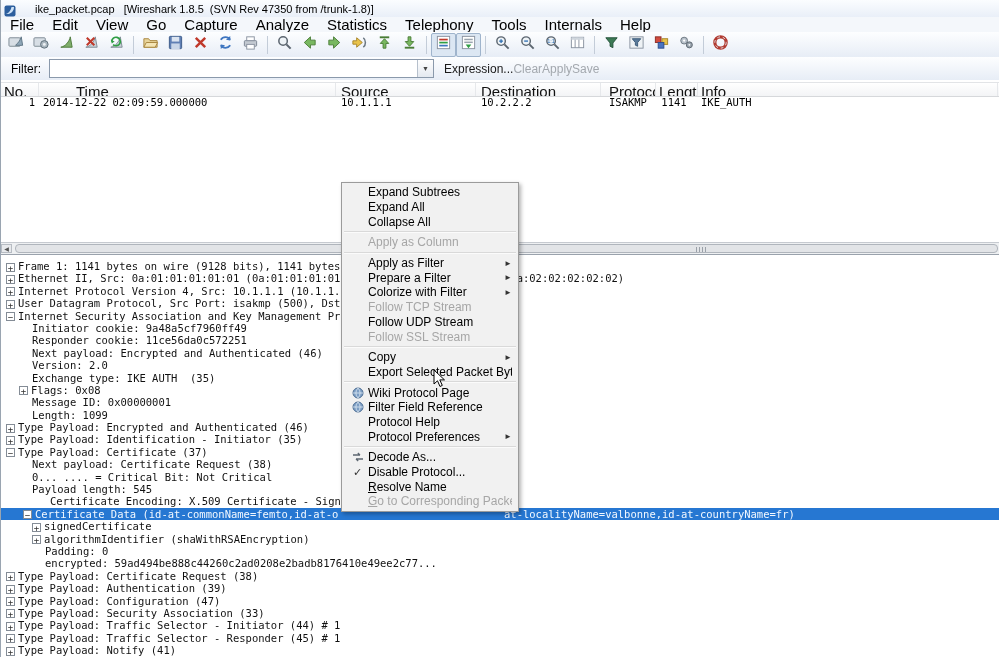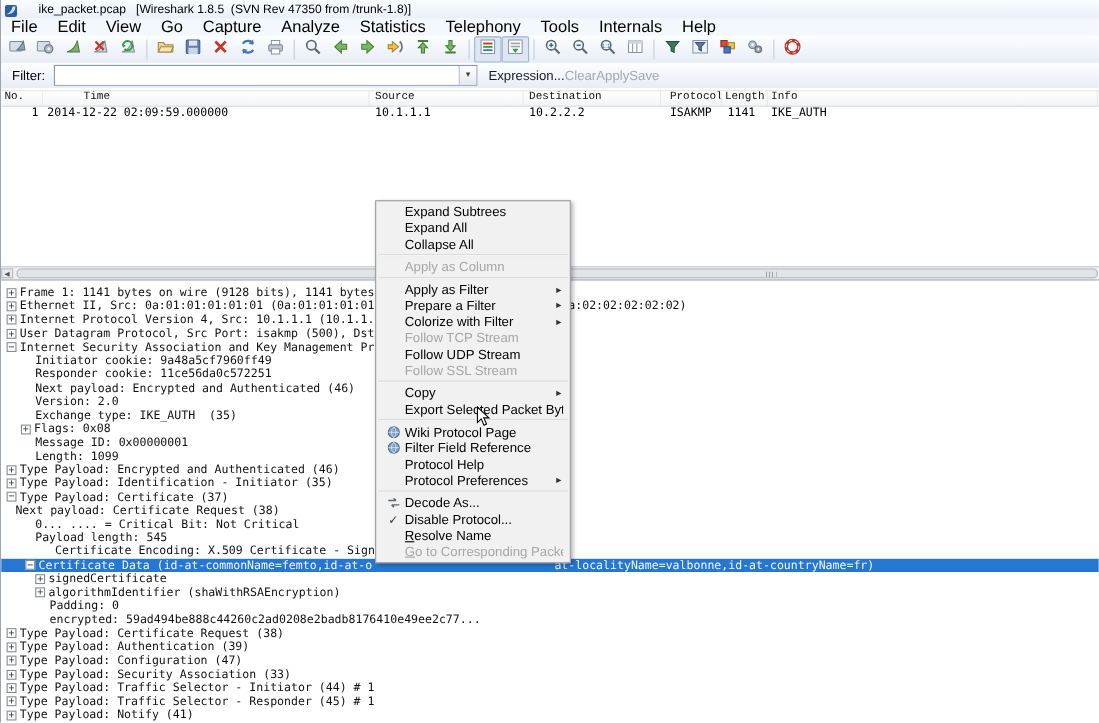--- a/index.html
+++ b/index.html
@@ -32,21 +32,21 @@
   .finput{flex:1;border:none;outline:none;font-size:11px;padding:0 3px;font-family:"Liberation Sans",sans-serif;}
   .fdrop{width:15px;border-left:1px solid #b6c0cc;background:linear-gradient(#fefefe,#e4e9f0);
     display:flex;align-items:center;justify-content:center;font-size:7px;color:#444;}
   .fbtns{display:flex;align-items:center;margin-left:10px;font-size:12px;}
   .fbtn{color:#1a1a1a;}
   .fbtn.off{color:#a3a8ae;}
   
   .plist{position:absolute;left:0;top:80px;right:0;height:174px;background:#fff;}
   .phead{position:absolute;left:0;top:2px;right:0;height:13px;
     background:linear-gradient(#ffffff,#f3f4f6);border-top:1px solid #e2e4e7;border-bottom:1px solid #d6d8db;
-    display:flex;font-size:10px;color:#111;font-family:Liberation Mono, monospace;}
+    display:flex;font-size:15px;color:#111;}
   .pcol{box-sizing:border-box;border-right:1px solid #e6e8eb;overflow:hidden;white-space:nowrap;}
   .prow{position:absolute;left:0;top:16px;right:0;height:13px;display:flex;
     font-family:"DejaVu Sans Mono",monospace;font-size:10.5px;color:#000;}
   .pcell{box-sizing:border-box;overflow:hidden;white-space:pre;}
   .hscroll{position:absolute;left:0;bottom:0;right:0;height:11px;background:#eef0f2;
     border-top:1px solid #c6cad0;}
   .hstep{position:absolute;left:0;top:1px;width:11px;height:9px;background:#e7e9ec;border:1px solid #b7bcc3;
     box-sizing:border-box;font-size:6px;color:#555;display:flex;align-items:center;justify-content:center;}
   .hthumb{position:absolute;left:14px;top:1px;right:1px;height:9px;background:#e2e4e7;
     border:1px solid #b0b5bc;border-radius:4px;box-sizing:border-box;}
@@ -342,21 +342,21 @@
       <div class="line" style="padding-left:18px"><span class="exp-sp"></span><span>Responder cookie: 11ce56da0c572251</span></div>
       <div class="line" style="padding-left:18px"><span class="exp-sp"></span><span>Next payload: Encrypted and Authenticated (46)</span></div>
       <div class="line" style="padding-left:18px"><span class="exp-sp"></span><span>Version: 2.0</span></div>
       <div class="line" style="padding-left:18px"><span class="exp-sp"></span><span>Exchange type: IKE_AUTH  (35)</span></div>
       <div class="line" style="padding-left:18px"><span class="exp">+</span><span>Flags: 0x08</span></div>
       <div class="line" style="padding-left:18px"><span class="exp-sp"></span><span>Message ID: 0x00000001</span></div>
       <div class="line" style="padding-left:18px"><span class="exp-sp"></span><span>Length: 1099</span></div>
       <div class="line" style="padding-left:5px"><span class="exp">+</span><span>Type Payload: Encrypted and Authenticated (46)</span></div>
       <div class="line" style="padding-left:5px"><span class="exp">+</span><span>Type Payload: Identification - Initiator (35)</span></div>
       <div class="line" style="padding-left:5px"><span class="exp">−</span><span>Type Payload: Certificate (37)</span></div>
-      <div class="line" style=""><span class="exp-sp"></span><span>Next payload: Certificate Request (38)</span></div>
+      <div class="line" style="padding-left:18px"><span class="exp-sp"></span><span>Next payload: Certificate Request (38)</span></div>
       <div class="line" style="padding-left:18px"><span class="exp-sp"></span><span>0... .... = Critical Bit: Not Critical</span></div>
       <div class="line" style="padding-left:18px"><span class="exp-sp"></span><span>Payload length: 545</span></div>
       <div class="line" style="padding-left:36px"><span class="exp-sp"></span><span>Certificate Encoding: X.509 Certificate - Signat</span></div>
       <div class="line sel" style="padding-left:22px"><span class="exp">−</span><span>Certificate Data (id-at-commonName=femto,id-at-o</span><span class="tr-frag">at-localityName=valbonne,id-at-countryName=fr)</span></div>
       <div class="line" style="padding-left:31px"><span class="exp">+</span><span>signedCertificate</span></div>
       <div class="line" style="padding-left:31px"><span class="exp">+</span><span>algorithmIdentifier (shaWithRSAEncryption)</span></div>
       <div class="line" style="padding-left:31px"><span class="exp-sp"></span><span>Padding: 0</span></div>
       <div class="line" style="padding-left:31px"><span class="exp-sp"></span><span>encrypted: 59ad494be888c44260c2ad0208e2badb8176410e49ee2c77...</span></div>
       <div class="line" style="padding-left:5px"><span class="exp">+</span><span>Type Payload: Certificate Request (38)</span></div>
       <div class="line" style="padding-left:5px"><span class="exp">+</span><span>Type Payload: Authentication (39)</span></div>

